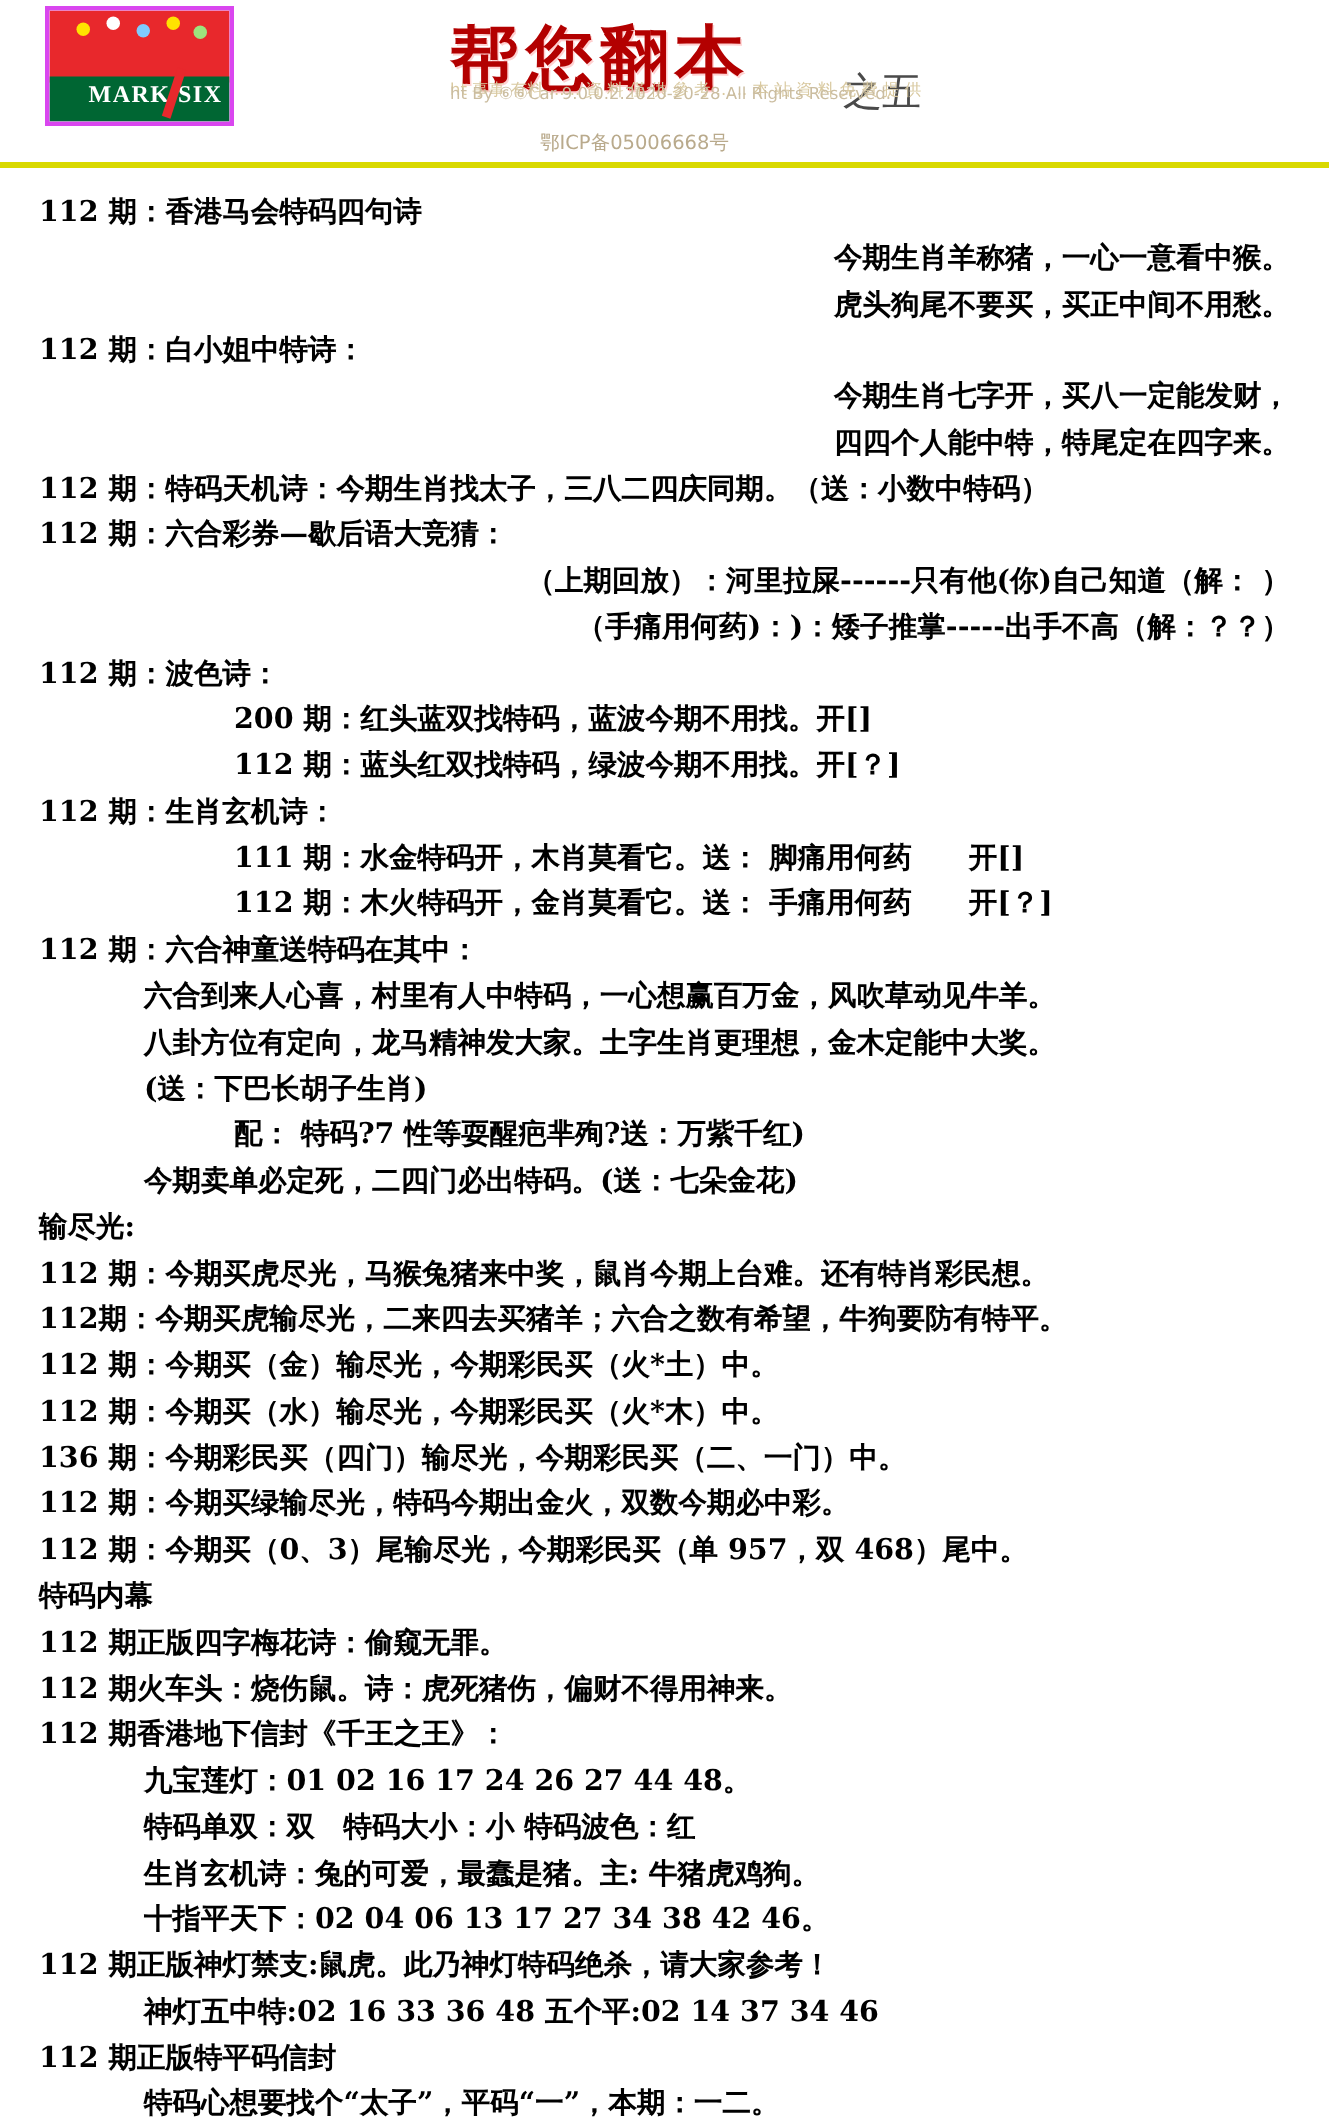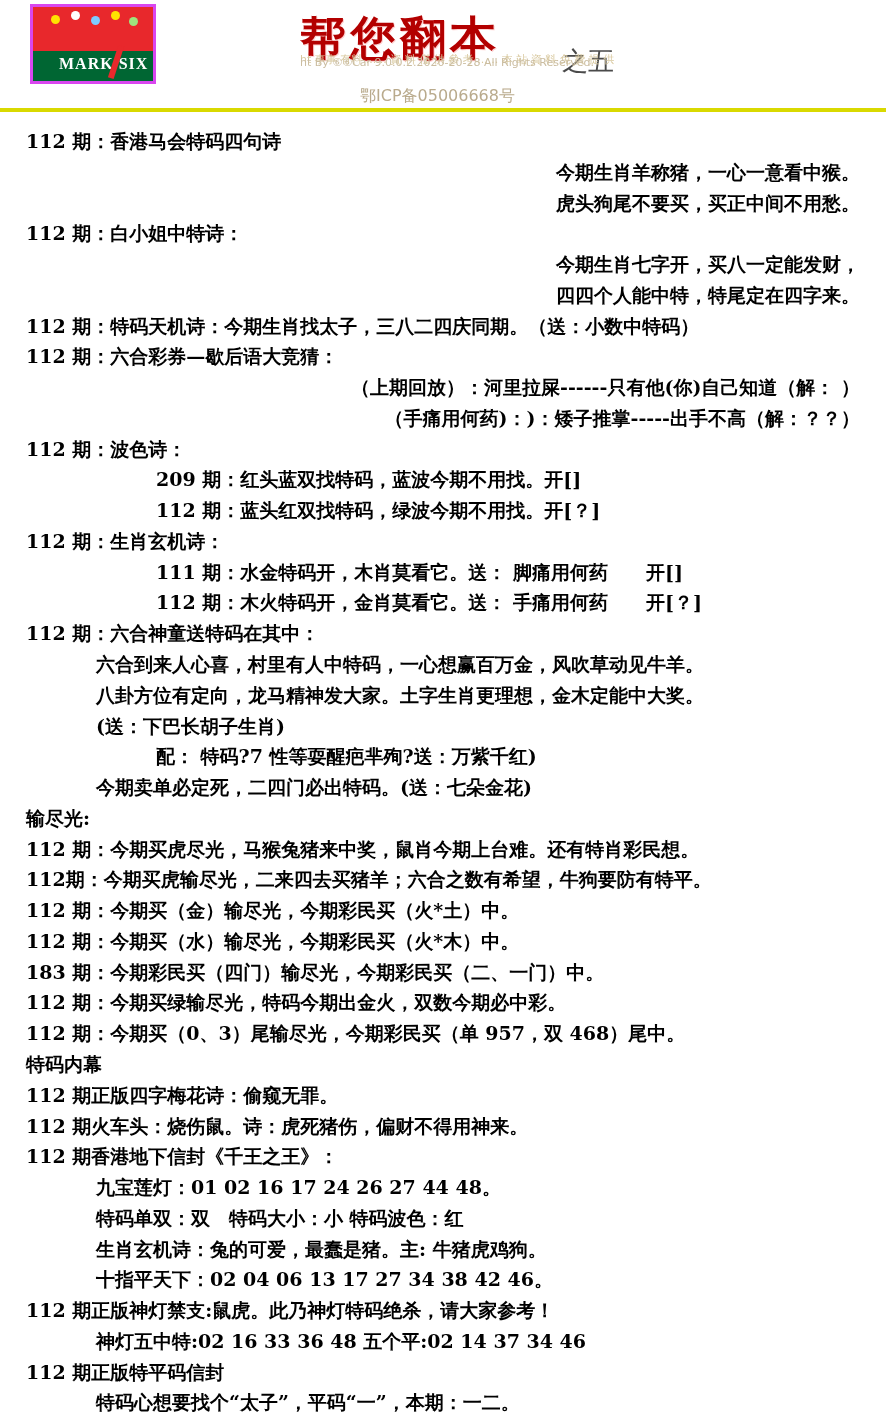--- a/index.html
+++ b/index.html
@@ -72,21 +72,21 @@
   .faded-line1 {
     position:absolute; left:300px; top:52px;
     font-size:11px; color:#d9c9a0; white-space:nowrap;
   }
   .faded-line2 {
     position:absolute; left:300px; top:56px;
     font-size:11px; color:#cbbda0; white-space:nowrap;
   }
   .faded-line3 {
     position:absolute; left:360px; top:86px;
-    font-size:16px; color:#b9aa8c; white-space:nowrap;
+    font-size:13px; color:#b9aa8c; white-space:nowrap;
   }
 
   
   .content {
     padding: 14px 26px 20px 26px;
     font-size: 19px;
     line-height: 1.62;
     font-weight: bold;
     font-family: "DejaVu Serif", "Liberation Serif", serif;
   }
@@ -129,37 +129,37 @@
     <div class="row ind4">今期生肖羊称猪，一心一意看中猴。</div>
     <div class="row ind4">虎头狗尾不要买，买正中间不用愁。</div>
     <div class="row ind1">112 期：白小姐中特诗：</div>
     <div class="row ind4">今期生肖七字开，买八一定能发财，</div>
     <div class="row ind4">四四个人能中特，特尾定在四字来。</div>
     <div class="row ind1">112 期：特码天机诗：今期生肖找太子，三八二四庆同期。（送：小数中特码）</div>
     <div class="row ind1">112 期：六合彩券—歇后语大竞猜：</div>
     <div class="row ind4">（上期回放）：河里拉屎------只有他(你)自己知道（解： ）</div>
     <div class="row ind4">（手痛用何药)：)：矮子推掌-----出手不高（解：？？）</div>
     <div class="row ind1">112 期：波色诗：</div>
-    <div class="row ind3">209 期：红头蓝双找特码，蓝波今期不用找。开[]</div>
+    <div class="row ind3">200 期：红头蓝双找特码，蓝波今期不用找。开[]</div>
     <div class="row ind3">112 期：蓝头红双找特码，绿波今期不用找。开[？]</div>
     <div class="row ind1">112 期：生肖玄机诗：</div>
     <div class="row ind3">111 期：水金特码开，木肖莫看它。送： 脚痛用何药　　开[]</div>
     <div class="row ind3">112 期：木火特码开，金肖莫看它。送： 手痛用何药　　开[？]</div>
     <div class="row ind1">112 期：六合神童送特码在其中：</div>
     <div class="row ind2">六合到来人心喜，村里有人中特码，一心想赢百万金，风吹草动见牛羊。</div>
     <div class="row ind2">八卦方位有定向，龙马精神发大家。土字生肖更理想，金木定能中大奖。</div>
     <div class="row ind2">(送：下巴长胡子生肖)</div>
     <div class="row ind3">配： 特码?7 性等耍醒疤芈殉?送：万紫千红)</div>
     <div class="row ind2">今期卖单必定死，二四门必出特码。(送：七朵金花)</div>
     <div class="row ind1">输尽光:</div>
     <div class="row ind1">112 期：今期买虎尽光，马猴兔猪来中奖，鼠肖今期上台难。还有特肖彩民想。</div>
     <div class="row ind1">112期：今期买虎输尽光，二来四去买猪羊；六合之数有希望，牛狗要防有特平。</div>
     <div class="row ind1">112 期：今期买（金）输尽光，今期彩民买（火*土）中。</div>
     <div class="row ind1">112 期：今期买（水）输尽光，今期彩民买（火*木）中。</div>
-    <div class="row ind1">183 期：今期彩民买（四门）输尽光，今期彩民买（二、一门）中。</div>
+    <div class="row ind1">136 期：今期彩民买（四门）输尽光，今期彩民买（二、一门）中。</div>
     <div class="row ind1">112 期：今期买绿输尽光，特码今期出金火，双数今期必中彩。</div>
     <div class="row ind1">112 期：今期买（0、3）尾输尽光，今期彩民买（单 957，双 468）尾中。</div>
     <div class="row ind1">特码内幕</div>
     <div class="row ind1">112 期正版四字梅花诗：偷窥无罪。</div>
     <div class="row ind1">112 期火车头：烧伤鼠。诗：虎死猪伤，偏财不得用神来。</div>
     <div class="row ind1">112 期香港地下信封《千王之王》：</div>
     <div class="row ind2">九宝莲灯：01 02 16 17 24 26 27 44 48。</div>
     <div class="row ind2">特码单双：双　特码大小：小  特码波色：红</div>
     <div class="row ind2">生肖玄机诗：兔的可爱，最蠢是猪。主: 牛猪虎鸡狗。</div>
     <div class="row ind2">十指平天下：02 04 06 13 17 27 34 38 42 46。</div>

